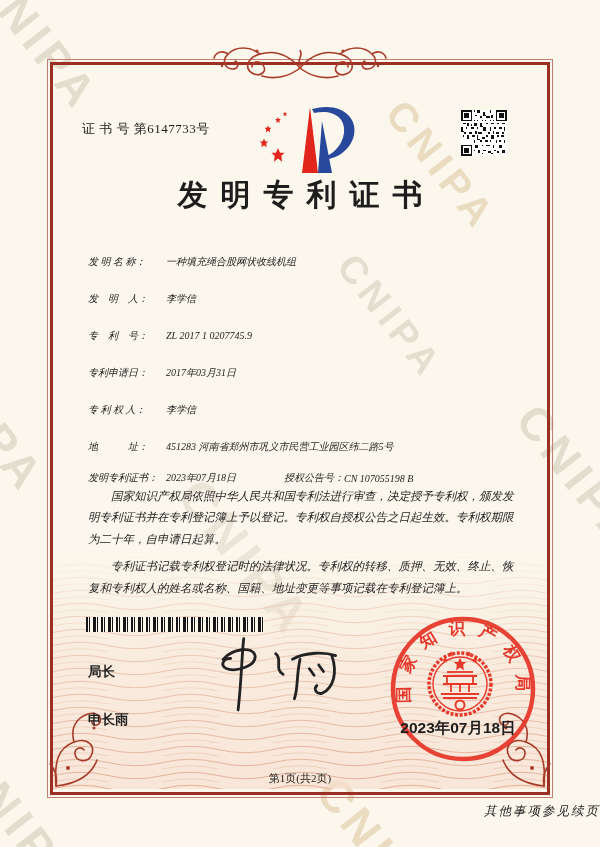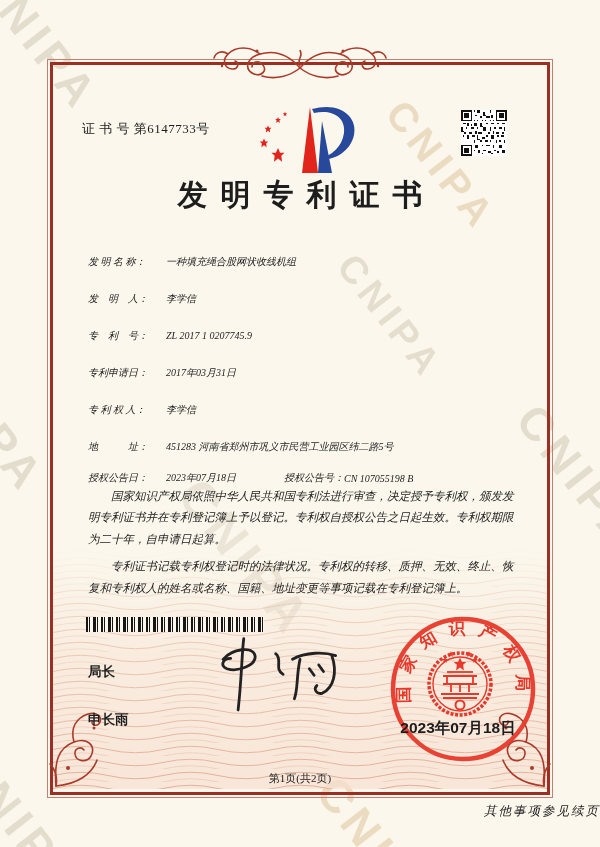--- a/index.html
+++ b/index.html
@@ -183,21 +183,21 @@
     </div>
     <div class="frow">
       <span class="lab">专 利 权 人：</span>
       <span>李学信</span>
     </div>
     <div class="frow">
       <span class="lab">地　　　址：</span>
       <span>451283 河南省郑州市巩义市民营工业园区纬二路5号</span>
     </div>
     <div class="frow last">
-      <span class="lab">授权公告日：</span>
+      <span class="lab">发明专利证书：</span>
       <span>2023年07月18日</span>
       <span class="pair2 lab" style="min-width:0;">授权公告号：</span>
       <span>CN 107055198 B</span>
     </div>
   </div>
 
   <div class="abs body-text">
     <p>国家知识产权局依照中华人民共和国专利法进行审查，决定授予专利权，颁发发明专利证书并在专利登记簿上予以登记。专利权自授权公告之日起生效。专利权期限为二十年，自申请日起算。</p>
     <p>专利证书记载专利权登记时的法律状况。专利权的转移、质押、无效、终止、恢复和专利权人的姓名或名称、国籍、地址变更等事项记载在专利登记簿上。</p>
   </div>

